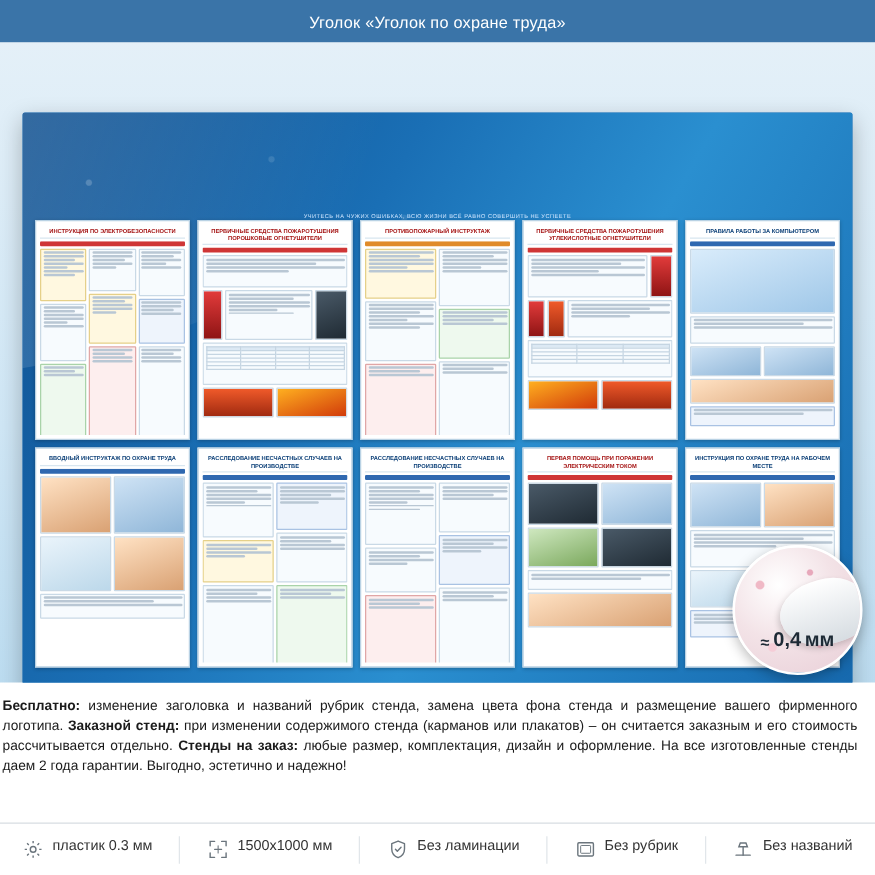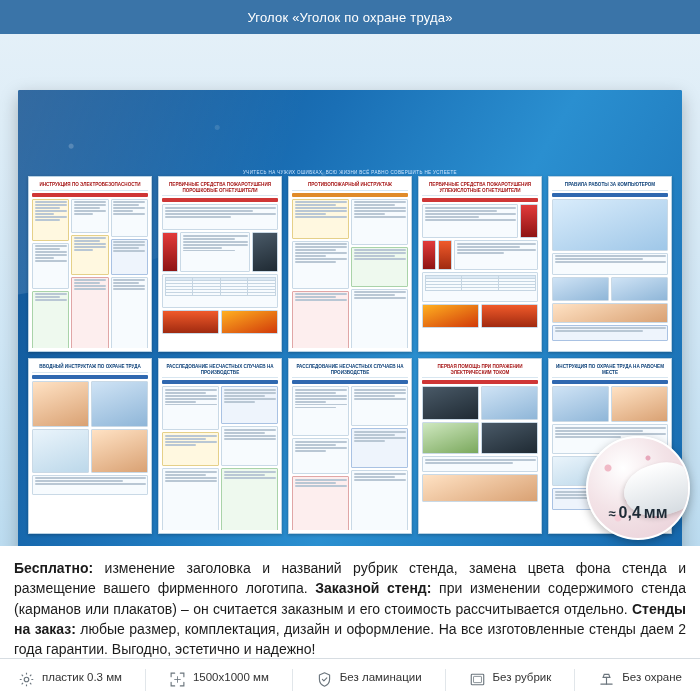--- a/index.html
+++ b/index.html
@@ -209,22 +209,22 @@
     font-weight: bold;
     color: #1d2a35;
     display: flex;
     align-items: center;
     gap: 3px;
   }
   .thickness .label .pm { font-size: 13px; }
 
   
   .desc {
-    padding: 12px 14px 6px 14px;
-    font-size: 14px;
+    padding: 12px 14px 6px 2px;
+    font-size: 11px;
     line-height: 1.45;
     color: #1b1b1b;
     text-align: justify;
   }
   .desc b { font-weight: bold; }
 
   
   .features {
     position: absolute;
     left: 0; bottom: 0;
@@ -785,16 +785,16 @@
   <div class="divider"></div>
 
   <div class="feat">
     <span>
       <svg width="17" height="17" viewBox="0 0 24 24" fill="none" stroke="#6b757d" stroke-width="1.6" stroke-linecap="round">
         <path d="M4 18.5h16"></path>
         <path d="M12 18.5V9"></path>
         <path d="M7.2 9h9.6l-1.6-4.2H8.8z"></path>
       </svg>
     </span>
-    <span>Без охране</span>
+    <span>Без названий</span>
   </div>
 
 </div>
 
 </body></html>

